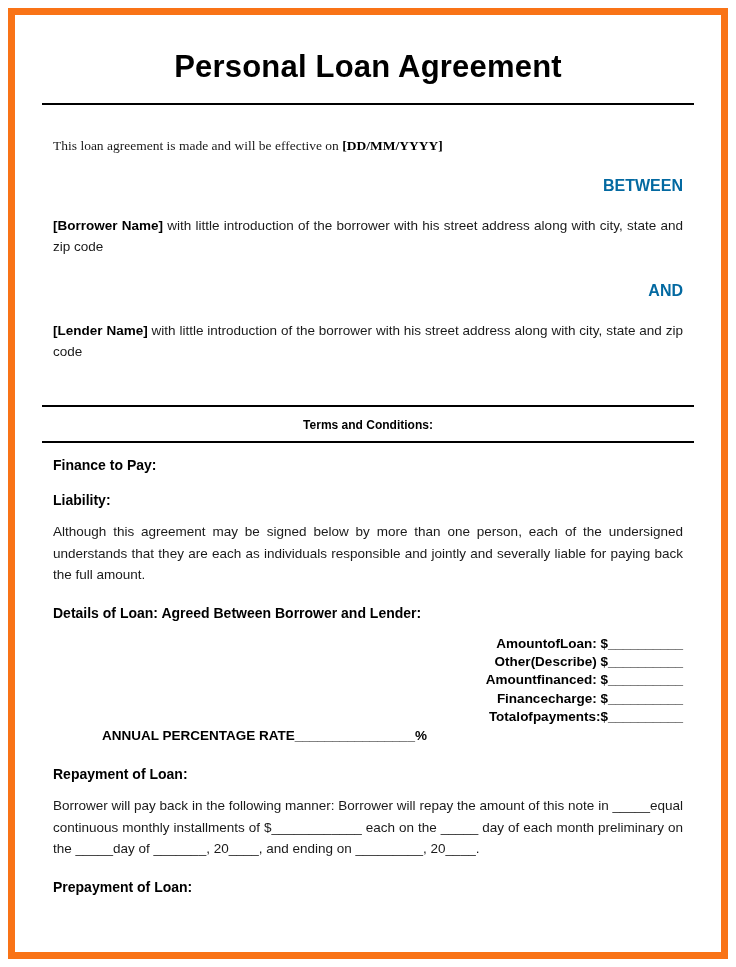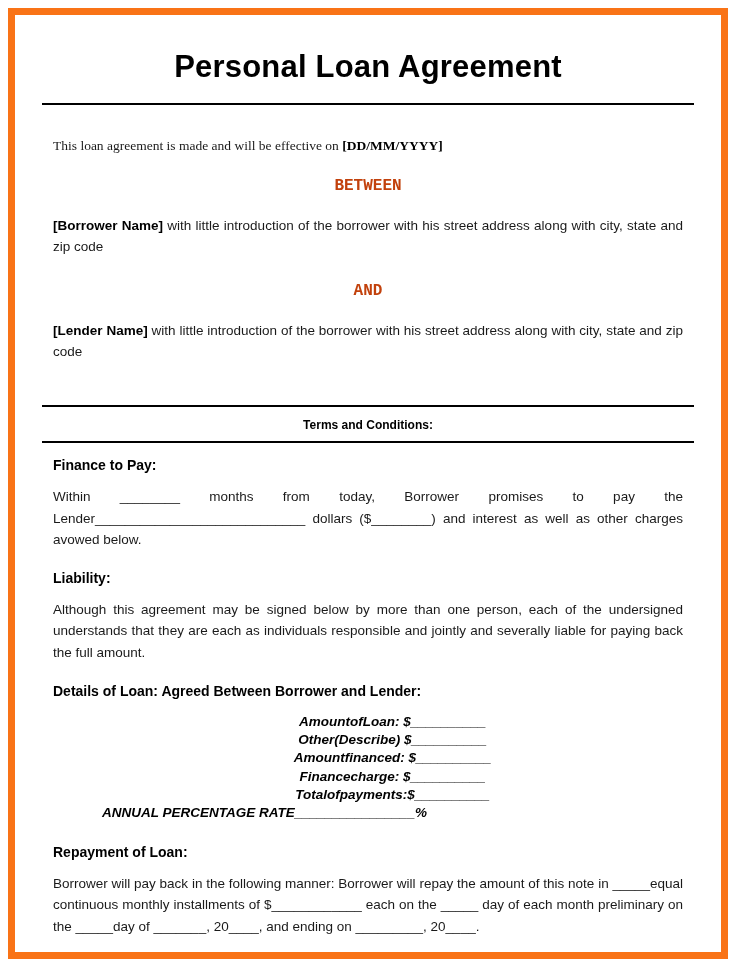--- a/index.html
+++ b/index.html
@@ -34,23 +34,22 @@
   .title-rule { margin-top: 18px; }
   .para {
     font-size: 13.5px;
     line-height: 1.6;
   }
   .justify { text-align: justify; }
   .effective-line { margin-top: 30px; font-family: Liberation Serif, serif; }
   .center-heading {
     font-size: 16px;
     font-weight: 700;
-    text-align: center;
-    color: #c2410c;
-    font-family: Liberation Mono, monospace;
+    text-align: right;
+    color: #0369a1;
   }
   .between-heading { margin-top: 20px; }
   .party-para { margin-top: 20px; }
   .and-heading { margin-top: 24px; }
   .terms-top-rule { margin-top: 42px; }
   .terms-heading {
     font-size: 12px;
     font-weight: 700;
     text-align: center;
     color: #000;
@@ -69,22 +68,21 @@
   .details-block {
     margin-top: 14px;
     margin-left: 49px;
     font-size: 13.5px;
     font-weight: 700;
     color: #000;
     line-height: 1.36;
   }
   .details-row {
     display: flex;
-    justify-content: center;
-    font-style: italic;
+    justify-content: flex-end;
   }
   .details-row.single { display: block; }
   .sh-repayment  { margin-top: 21px; }
   .sh-prepayment { margin-top: 19px; }
   strong { font-weight: 700; color: #000; }
 </style>
 </head>
 <body>
 
 <div class="page">
@@ -100,21 +98,20 @@
 
   <div class="center-heading and-heading">AND</div>
 
   <p class="para justify party-para"><strong>[Lender Name]</strong><span> with little introduction of the borrower with his street address along with city, state and zip code</span></p>
 
   <hr class="rule terms-top-rule">
   <div class="terms-heading">Terms and Conditions:</div>
   <hr class="rule terms-bottom-rule">
 
   <div class="section-heading sh-promise">Finance to Pay:</div>
-  <p class="para justify body-para">Within ________ months from today, Borrower promises to pay the Lender____________________________ dollars ($________) and interest as well as other charges avowed below.</p>
 
   <div class="section-heading sh-liability">Liability:</div>
   <p class="para justify body-para">Although this agreement may be signed below by more than one person, each of the undersigned understands that they are each as individuals responsible and jointly and severally liable for paying back the full amount.</p>
 
   <div class="section-heading sh-details">Details of Loan: Agreed Between Borrower and Lender:</div>
 
   <div class="details-block">
     <div class="details-row">
       <span>Amount</span>
       <span>of</span>

